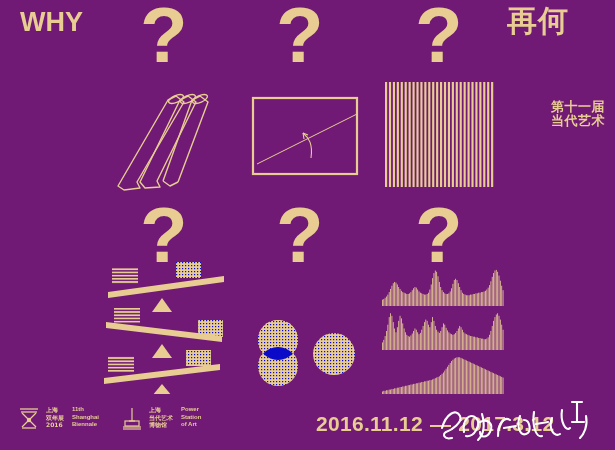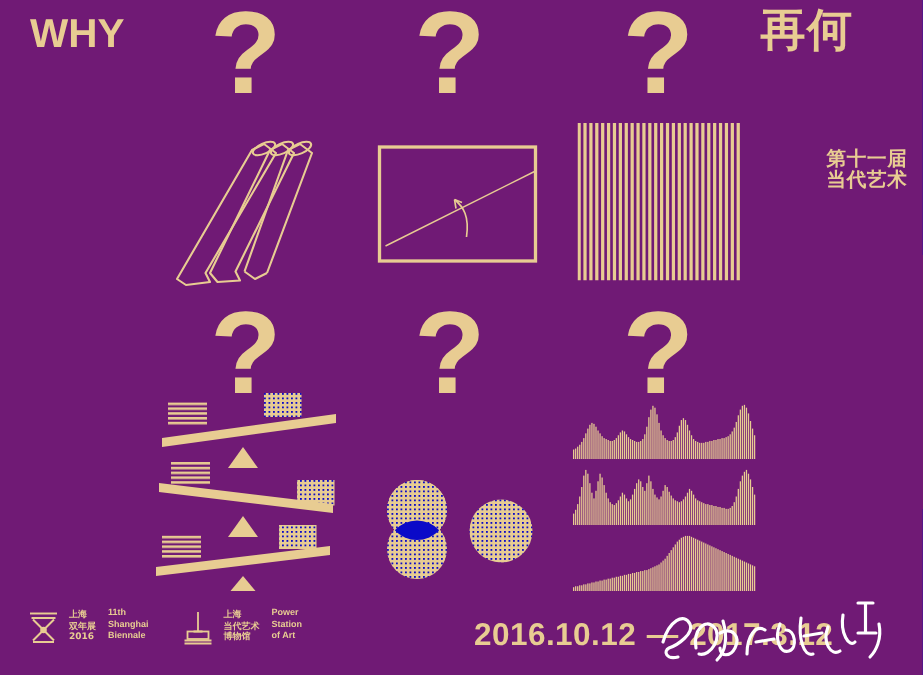--- a/index.html
+++ b/index.html
@@ -582,21 +582,21 @@
         <span class="logo-col en">
           <div>Power</div>
           <div>Station</div>
           <div>of Art</div>
         </span>
       </span>
     </div>
   </div>
 
   <div id="dates" class="no-sel">
-    <span>2016.10.12</span><span class="dash">—</span><span id="date-end">2017.3.12</span>
+    <span>2016.11.12</span><span class="dash">—</span><span id="date-end">2017.3.12</span>
   </div>
 
   <div id="scribble">
     <svg width="170" height="58" viewBox="0 0 170 58">
       <g stroke="#ffffff" stroke-width="2.1" fill="none" stroke-linecap="round" stroke-linejoin="round">
         <path d="M6,36 C10,22 20,16 24,24 C27,30 16,38 10,40 C6,42 8,48 16,46"></path>
         <path d="M28,40 C26,28 34,20 40,26 C46,32 38,46 30,44"></path>
         <path d="M46,22 C50,36 46,44 42,48"></path>
         <path d="M44,30 C52,26 58,32 54,40 C51,46 44,46 44,40"></path>
         <path d="M62,44 C62,32 68,24 74,28"></path>

